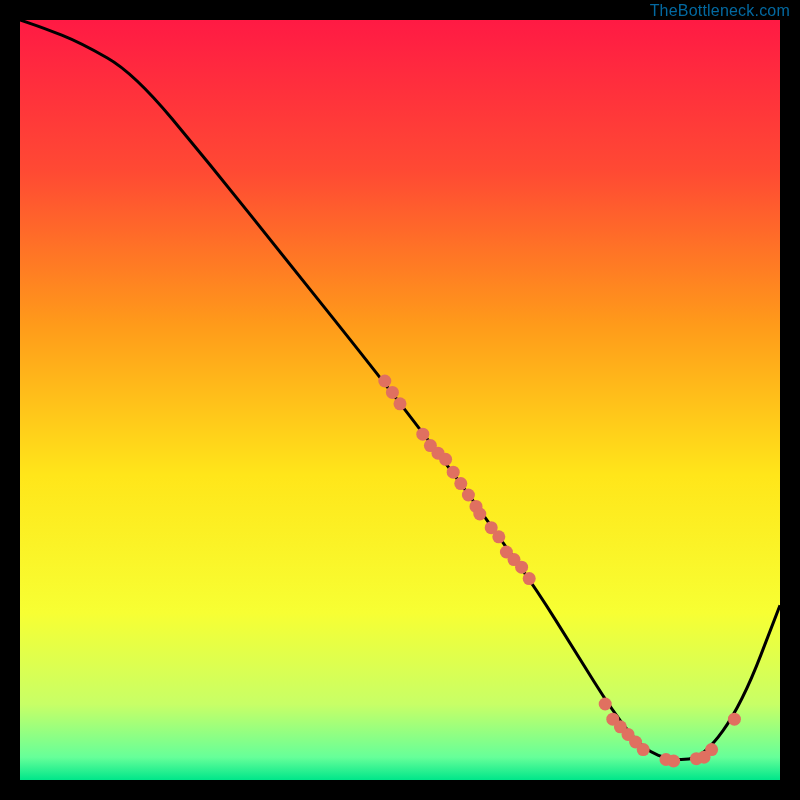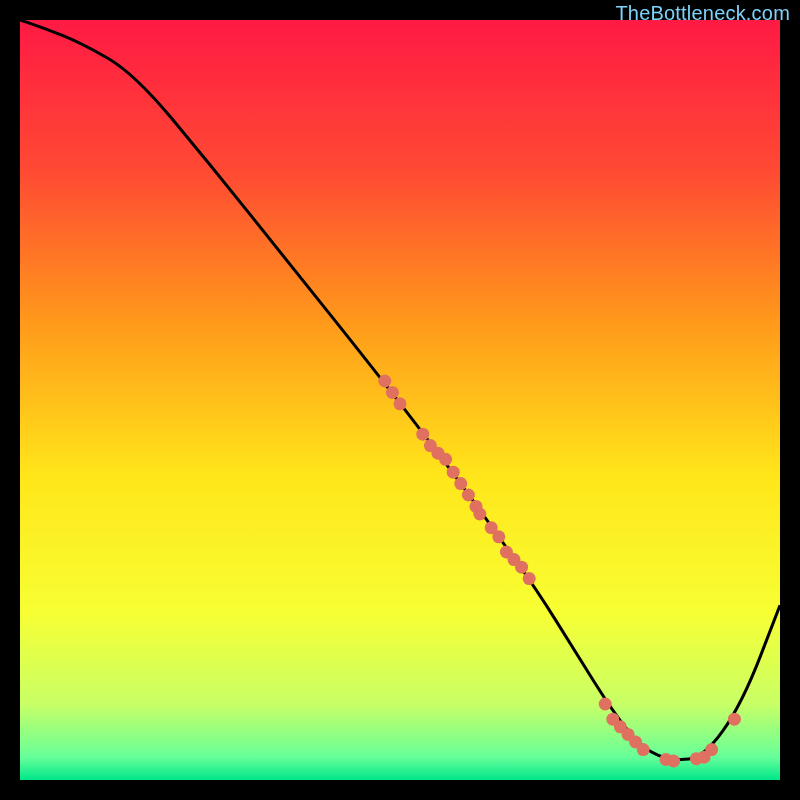--- a/index.html
+++ b/index.html
@@ -27,23 +27,23 @@
   }
   .plot svg {
     display: block;
     width: 100%;
     height: 100%;
   }
   .attribution {
     position: absolute;
     top: 2px;
     right: 10px;
-    font-size: 20px;
+    font-size: 16px;
     font-weight: 500;
-    color: #7dd3fc;
+    color: #0369a1;
     letter-spacing: 0.2px;
   }
 </style>
 </head>
 <body>
 
 <div class="frame">
   <div class="attribution">TheBottleneck.com</div>
 
   <div class="plot">

